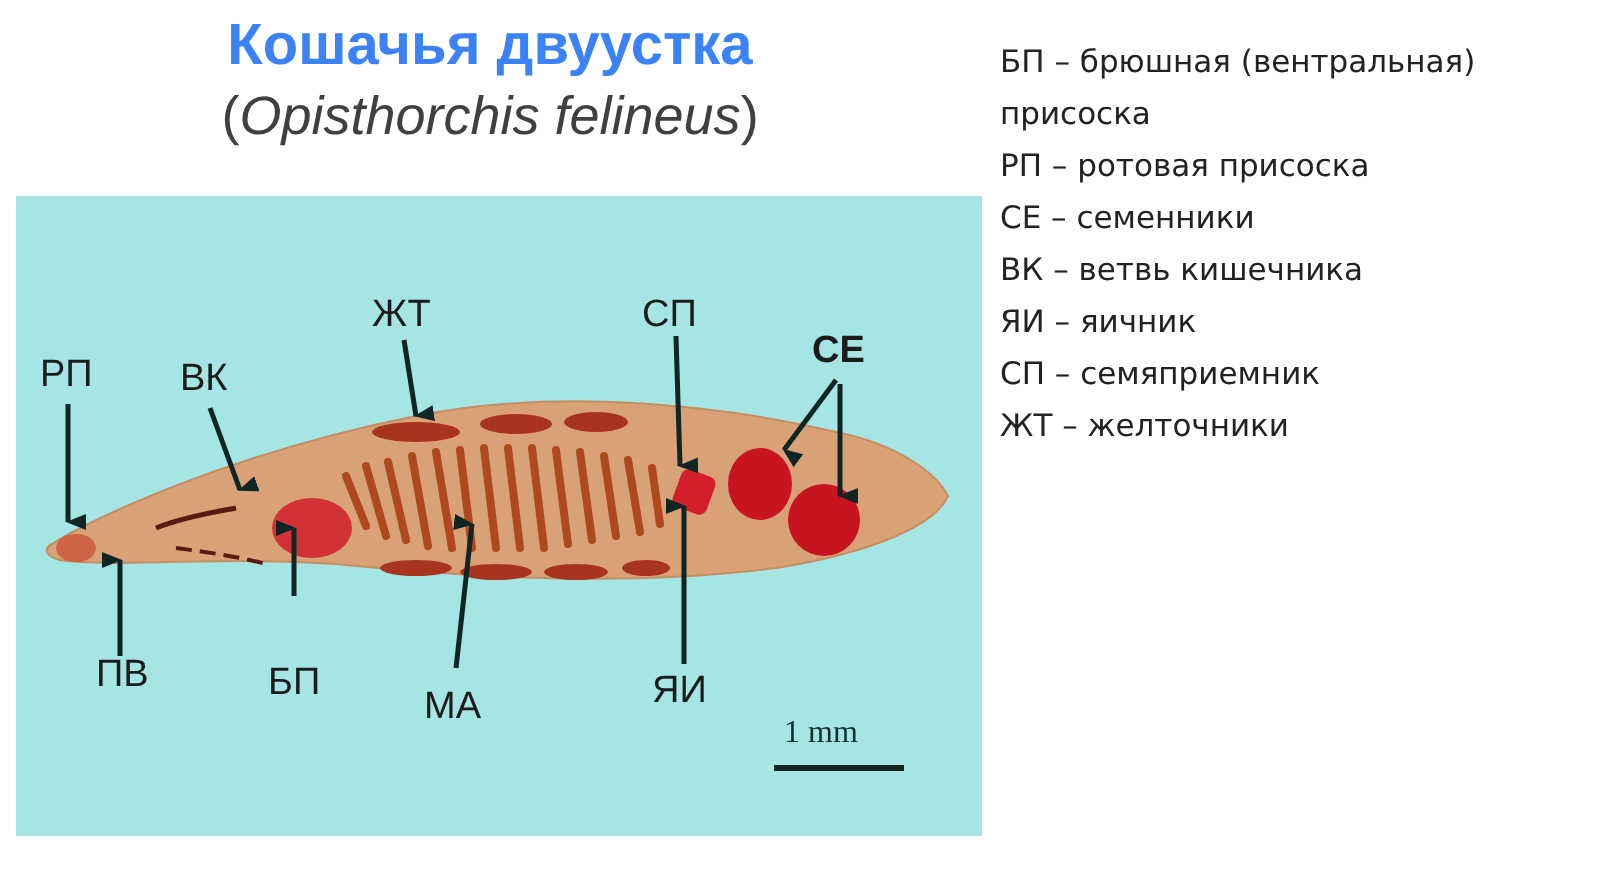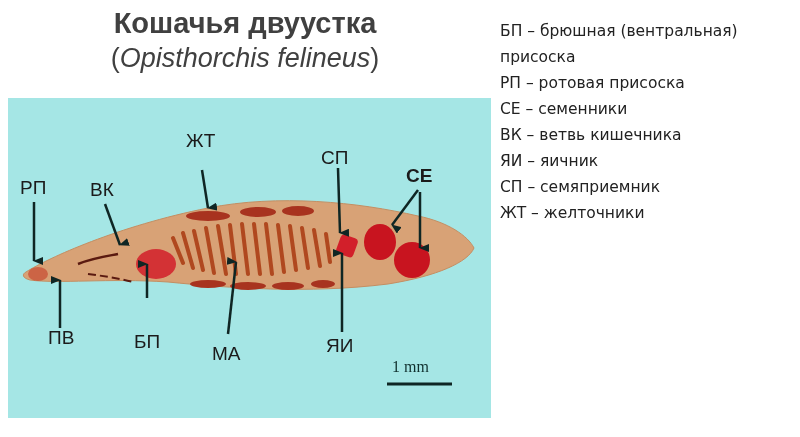--- a/index.html
+++ b/index.html
@@ -5,21 +5,21 @@
     html, body { margin: 0; padding: 0; }
     body {
       width: 800px; height: 437px; position: relative; overflow: hidden;
       background: #ffffff;
       font-family: "Liberation Sans", sans-serif;
       color: #1a1a1a;
     }
     .title {
       position: absolute; left: 0; width: 490px; top: 6px;
       text-align: center; font-weight: bold; font-size: 29px; line-height: 34px;
-      color: #404040;
+      color: #3b82f6;
     }
     .subtitle {
       position: absolute; left: 0; width: 490px; top: 42px;
       text-align: center; font-size: 27px; line-height: 32px; color: #404040;
     }
     .subtitle i { font-style: italic; }
     .panel {
       position: absolute; left: 8px; top: 98px; width: 483px; height: 320px;
       background: #a5e6e5;
     }
@@ -108,21 +108,21 @@
       <line x1="139" y1="200" x2="139" y2="166"></line>
       <line x1="220" y1="236" x2="228" y2="164"></line>
       <line x1="334" y1="234" x2="334" y2="155"></line>
     </g>
 
     <line x1="379" y1="286" x2="444" y2="286" stroke="#0f2624" stroke-width="3"></line>
   </svg>
 
   <div class="lbl" style="left:12px;top:80px;">РП</div>
   <div class="lbl" style="left:82px;top:82px;">ВК</div>
-  <div class="lbl" style="left:178px;top:33px;">ЖТ</div>
+  <div class="lbl" style="left:178px;top:50px;">ЖТ</div>
   <div class="lbl" style="left:313px;top:50px;">СП</div>
   <div class="lbl" style="left:398px;top:68px;font-weight:bold;">СЕ</div>
   <div class="lbl" style="left:40px;top:230px;">ПВ</div>
   <div class="lbl" style="left:126px;top:234px;">БП</div>
   <div class="lbl" style="left:204px;top:246px;">МА</div>
   <div class="lbl" style="left:318px;top:238px;">ЯИ</div>
   <div class="scale-lbl" style="left:384px;top:260px;">1 mm</div>
 </div>
 
 <div class="legend">

